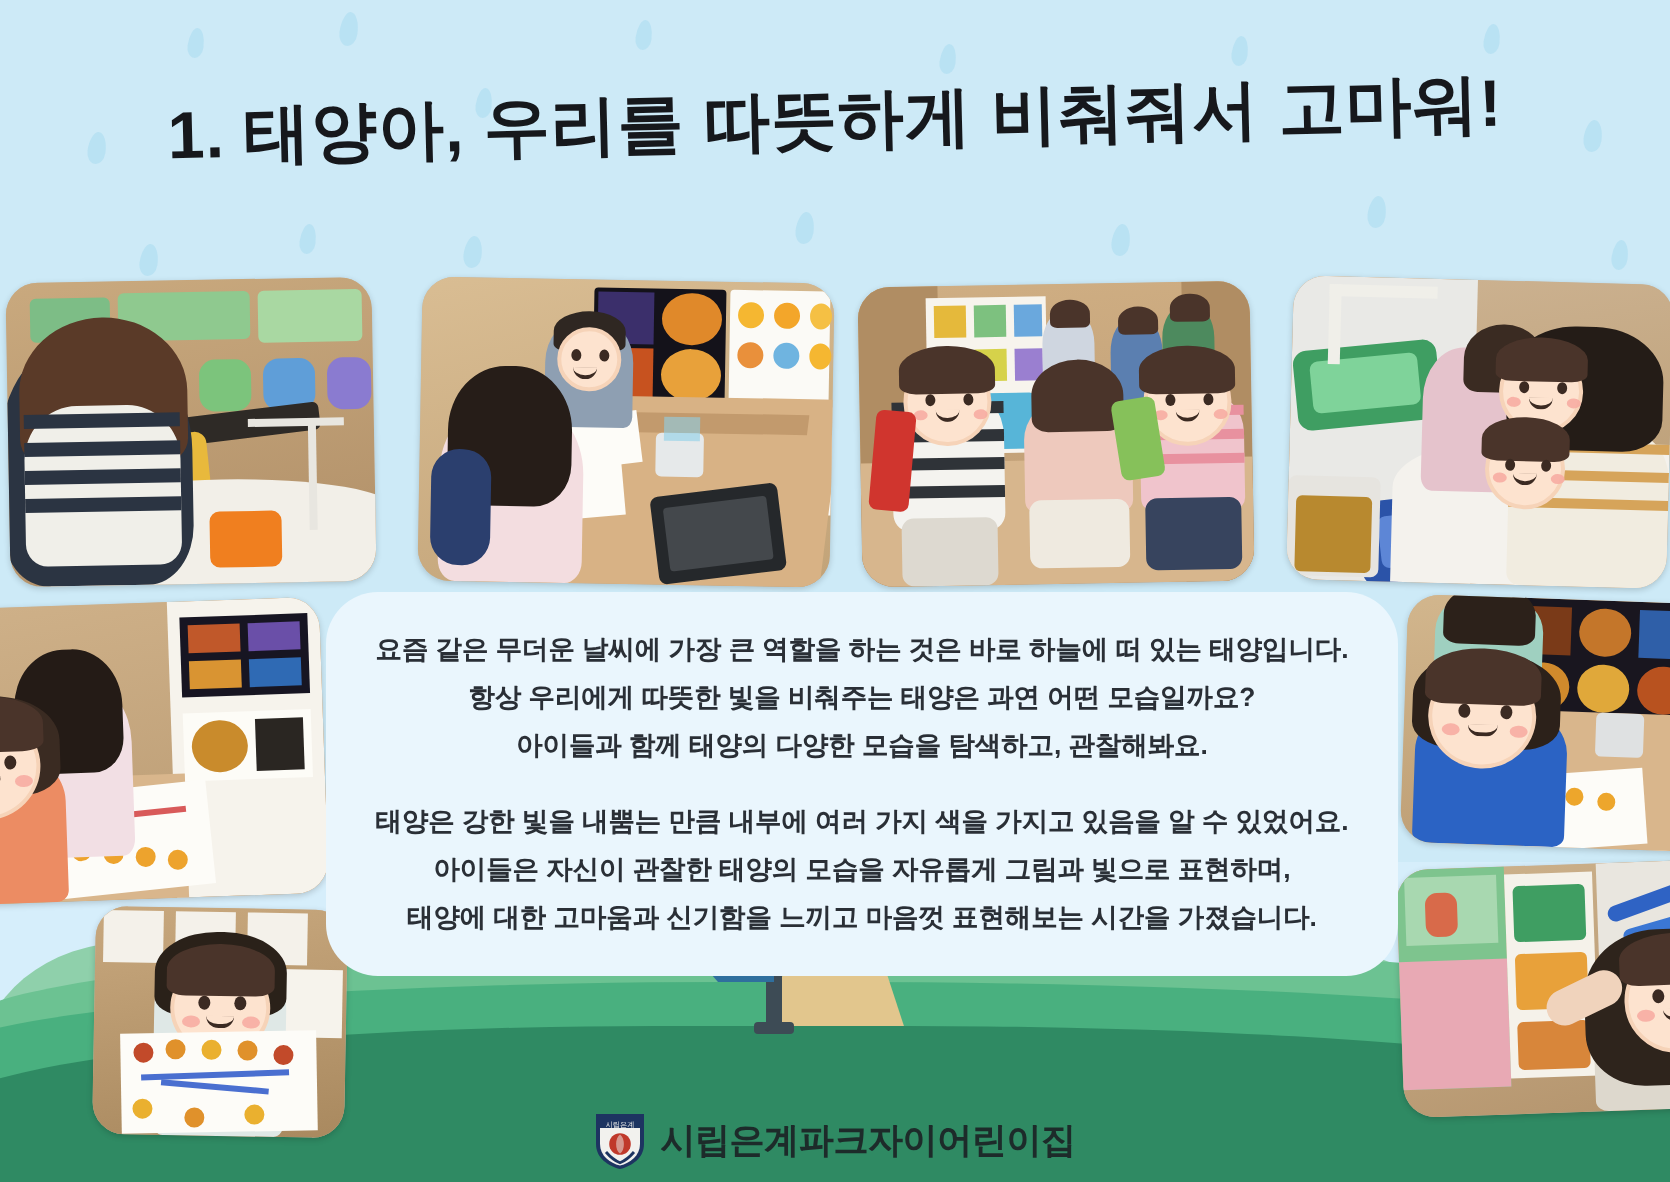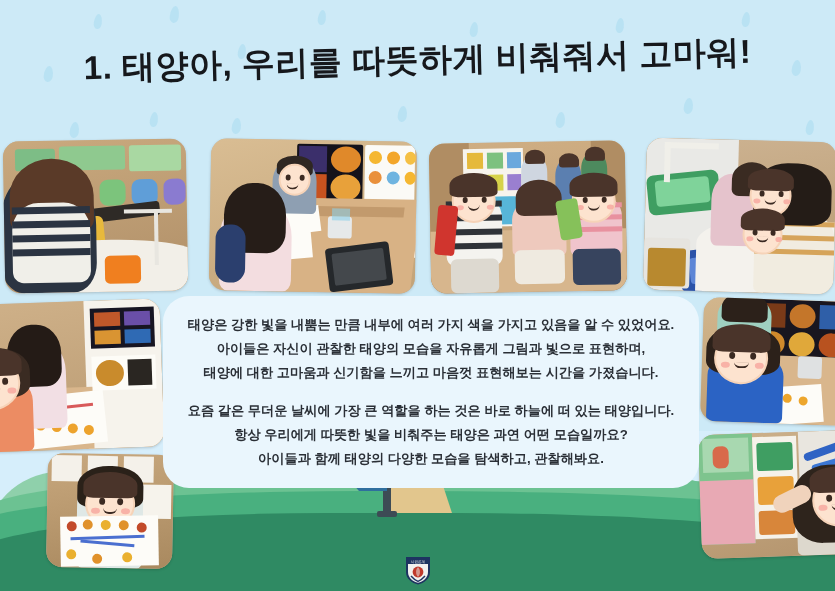--- a/index.html
+++ b/index.html
@@ -477,38 +477,39 @@
       <div class="cheek" style="left:118px;top:74px;width:9px;height:6px;"></div>
 
       <div class="smile" style="left:131px;top:74px;width:14px;"></div>
 
       <div style="position:absolute;left:72px;top:58px;width:40px;height:18px;background:#f0d3bc;border-radius:9px;transform:rotate(-24deg);"></div>
     </div>
   </div>
 
   <div class="panel">
     <div class="para">
+      <p>요즘 같은 무더운 날씨에 가장 큰 역할을 하는 것은 바로 하늘에 떠 있는 태양입니다.</p>
+      <p>항상 우리에게 따뜻한 빛을 비춰주는 태양은 과연 어떤 모습일까요?</p>
+      <p>아이들과 함께 태양의 다양한 모습을 탐색하고, 관찰해봐요.</p>
+    </div>
+    <div class="para">
       <p>태양은 강한 빛을 내뿜는 만큼 내부에 여러 가지 색을 가지고 있음을 알 수 있었어요.</p>
       <p>아이들은 자신이 관찰한 태양의 모습을 자유롭게 그림과 빛으로 표현하며,</p>
       <p>태양에 대한 고마움과 신기함을 느끼고 마음껏 표현해보는 시간을 가졌습니다.</p>
-    </div>
-    <div class="para">
-      <p>요즘 같은 무더운 날씨에 가장 큰 역할을 하는 것은 바로 하늘에 떠 있는 태양입니다.</p>
-      <p>항상 우리에게 따뜻한 빛을 비춰주는 태양은 과연 어떤 모습일까요?</p>
-      <p>아이들과 함께 태양의 다양한 모습을 탐색하고, 관찰해봐요.</p>
     </div>
   </div>
 
   <div class="footer">
     <span class="crest">
       <svg width="26" height="30" viewBox="0 0 26 30">
         <path d="M1 2 H25 V17 C25 24 19 28 13 29.5 C7 28 1 24 1 17 Z" fill="#1d3461" stroke="#132murb"></path>
         <path d="M3 4 H23 V17 C23 23 18 26.5 13 27.8 C8 26.5 3 23 3 17 Z" fill="#f2f1ee"></path>
         <path d="M3 4 H23 V9 H3 Z" fill="#1d3461"></path>
         <text x="13" y="8.4" font-size="3.6" fill="#f2f1ee" text-anchor="middle" font-family="Liberation Sans, sans-serif">시립은계</text>
         <circle cx="13" cy="17" r="5.4" fill="#c0392b"></circle>
         <path d="M13 12.2 C15.6 14 15.6 20 13 21.8 C10.4 20 10.4 14 13 12.2 Z" fill="#e8e6e0" opacity=".55"></path>
         <path d="M6 21 C9 24.5 11 25.6 13 26.4 C15 25.6 17 24.5 20 21" stroke="#1d3461" stroke-width="1.4" fill="none"></path>
       </svg>
     </span>
+    <span class="footer-text">시립은계파크자이어린이집</span>
   </div>
 
 </div>
 
 </body></html>

